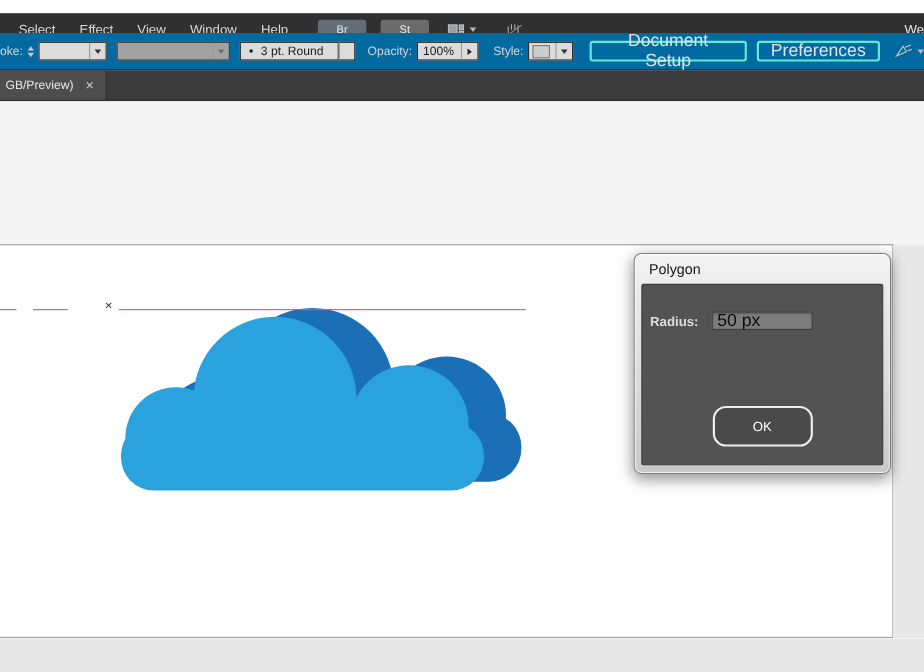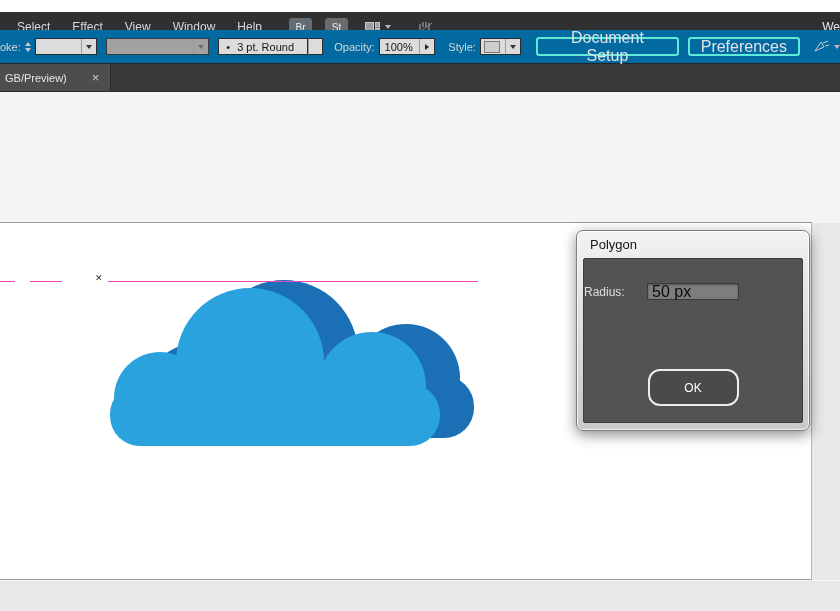--- a/index.html
+++ b/index.html
@@ -5,21 +5,21 @@
   * { margin:0; padding:0; box-sizing:border-box; }
   html,body { width:840px; height:611px; overflow:hidden;
     font-family:"Liberation Sans", sans-serif; background:#fff; }
   #app { position:relative; width:840px; height:611px; background:#fff; }
 
   
   .menubar { position:absolute; top:0; left:0; width:840px; height:30px;
     background:#303030; display:flex; align-items:center; padding-left:6px;
     color:#d9d9d9; font-size:12px;margin-top:12px; }
   .menu-item { padding:0 11px; height:30px; line-height:30px; cursor:default; }
-  .app-chip { width:23px; height:19px; border-radius:3px; background:#636d76;
+  .app-chip { width:44px; height:19px; border-radius:3px; background:#636d76;
     color:#ececec; font-size:10px; display:flex; align-items:center;
     justify-content:center; margin-left:16px;text-align:right; }
   .app-chip.stock { background:#6b6b6b; margin-left:13px; }
   .workspace-switch { margin-left:17px; display:flex; align-items:center; gap:5px; }
   .tri-down { width:0; height:0; border-left:3px solid transparent;
     border-right:3px solid transparent; border-top:4px solid #b8b8b8; }
   .gesture { margin-left:26px; display:flex; align-items:center; }
   .menubar-right { margin-left:auto; padding-right:0; color:#e8e8e8;
     white-space:nowrap; }
 
@@ -63,21 +63,21 @@
     color:#e3e3e3; font-size:16px; display:flex; align-items:center;
     font-family:"Liberation Sans", sans-serif; }
   .cb-btn + .cb-btn { margin-left:9px; }
   .cb-end-icon { margin-left:13px; display:flex; align-items:center; gap:4px; }
 
   
   .tabbar { position:absolute; top:64px; left:0; width:840px; height:28px;
     background:#3a3a3a; display:flex; align-items:stretch;
     border-bottom:1px solid #2a2a2a; }
   .doc-tab { display:flex; align-items:center; background:#4d4d4d;
-    color:#e8e8e8; font-size:11px; padding:0 11px 0 5px; gap:25px;
+    color:#e8e8e8; font-size:11px; padding:0 11px 0 5px; gap:11px;
     border-right:1px solid #282828; }
   .tab-close { color:#cfcfcf; font-size:13px; line-height:1; }
 
   
   .canvas { position:absolute; top:92px; left:0; width:840px; height:519px;
     background:#f4f4f4; overflow:hidden; }
   .artboard { position:absolute; top:130px; left:0; width:812px; height:358px;
     background:#ffffff; border-top:1px solid #9b9b9b;
     border-bottom:1px solid #9b9b9b; border-right:1px solid #b5b5b5; }
   .paste-right { position:absolute; top:131px; left:812px; width:28px;
@@ -98,21 +98,21 @@
     border:1px solid #7d7d7d; border-radius:7px;
     box-shadow:0 4px 14px rgba(0,0,0,.45), inset 0 0 0 1px rgba(255,255,255,.75); }
   .dialog-title { padding:6px 0 0 13px; font-size:13px; color:#151515; }
   .dialog-body { position:absolute; left:6px; right:6px; top:27px; bottom:7px;
     background:#535353; border:1px solid #3d3d3d; border-radius:2px;
     color:#dedede; font-size:12px; }
   .dlg-row { position:absolute; left:0; right:0; display:flex;
     align-items:center; }
   .dlg-row.radius { top:24px; }
   .dlg-row.sides  { top:66px; }
-  .dlg-label { width:58px; text-align:left; margin-right:5px; }
+  .dlg-label { width:58px; text-align:center; margin-right:5px;font-weight:bold; }
   .field-radius { width:92px; height:17px; background:#7d7d7d;
     border:1px solid #3c3c3c; box-shadow:inset 0 1px 2px rgba(0,0,0,.35);
     color:#0c0c0c; font-size:16px; padding:0 4px; line-height:15px; }
   .sides-stepper { width:15px; height:20px; background:#ffffff;
     border:1px solid #7ba7cf; border-right:none; display:flex;
     flex-direction:column; align-items:center; justify-content:center;
     gap:2px; }
   .tri-up-b { width:0; height:0; border-left:3px solid transparent;
     border-right:3px solid transparent; border-bottom:4px solid #222; }
   .tri-down-b { width:0; height:0; border-left:3px solid transparent;

